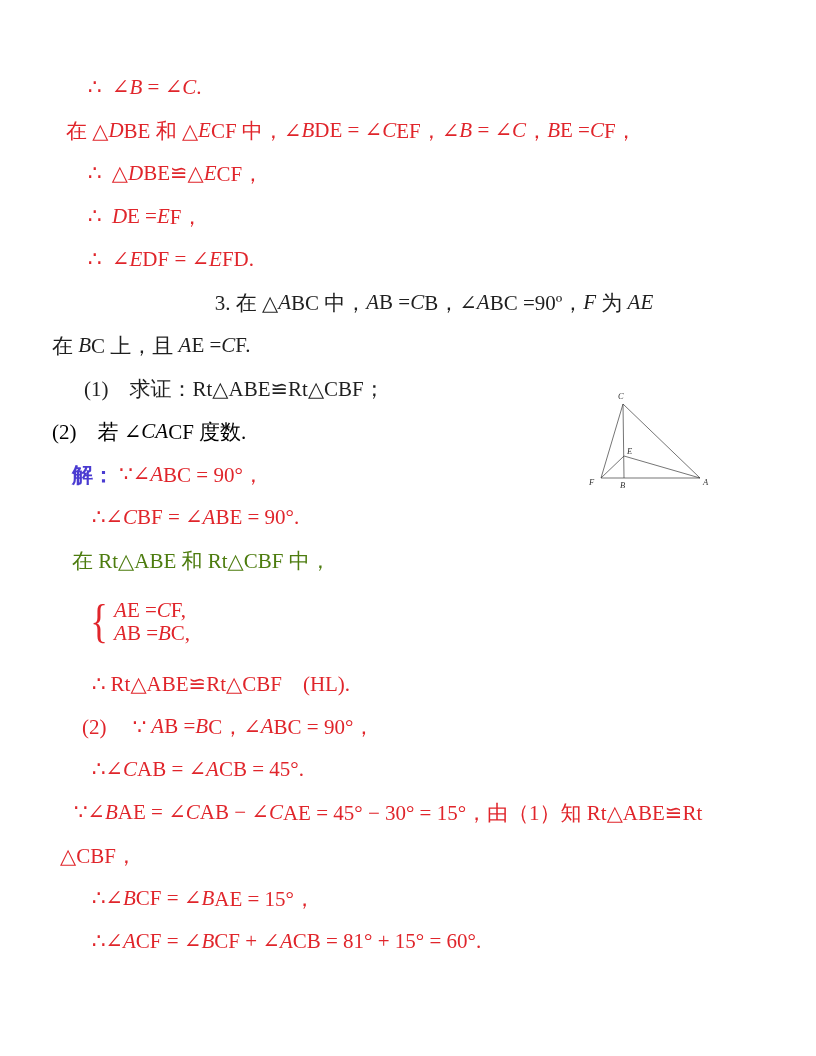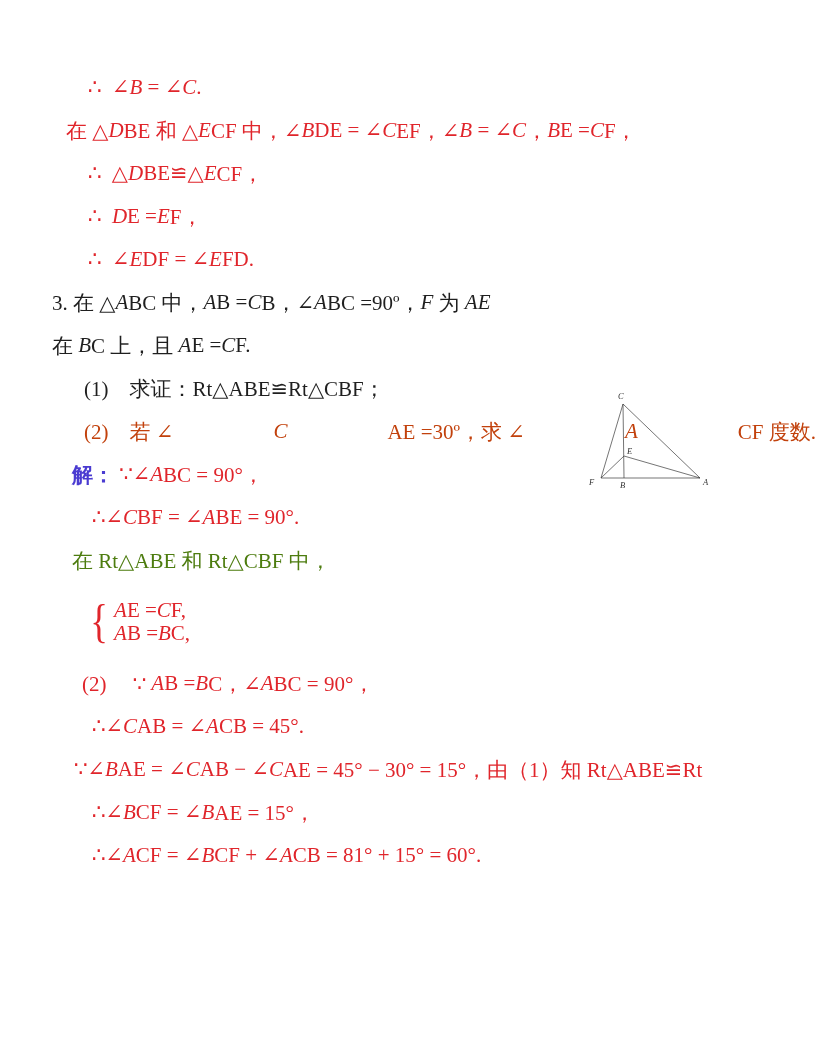--- a/index.html
+++ b/index.html
@@ -49,31 +49,33 @@
 <body>
 
 <div class="page">
 
   <div class="content">
       <div class="doc-line" style="margin-left: 36px; color: rgb(224, 37, 43);"><span>∴  ∠</span><span class="it">B</span><span> = ∠</span><span class="it">C</span><span>.</span></div>
       <div class="doc-line" style="margin-left: 14px; color: rgb(224, 37, 43);"><span>在 △</span><span class="it">D</span><span>BE 和 △</span><span class="it">E</span><span>CF 中，∠</span><span class="it">B</span><span>DE = ∠</span><span class="it">C</span><span>EF，∠</span><span class="it">B</span><span> = ∠</span><span class="it">C</span><span>，</span><span class="it">B</span><span>E =</span><span class="it">C</span><span>F，</span></div>
       <div class="doc-line" style="margin-left: 36px; color: rgb(224, 37, 43);"><span>∴  △</span><span class="it">D</span><span>BE≌△</span><span class="it">E</span><span>CF，</span></div>
       <div class="doc-line" style="margin-left: 36px; color: rgb(224, 37, 43);"><span>∴  </span><span class="it">D</span><span>E =</span><span class="it">E</span><span>F，</span></div>
       <div class="doc-line" style="margin-left: 36px; color: rgb(224, 37, 43);"><span>∴  ∠</span><span class="it">E</span><span>DF = ∠</span><span class="it">E</span><span>FD.</span></div>
-      <div class="doc-line" style="margin-left: 0px; color: rgb(31, 31, 31);"><span>3. 在 △</span><span class="it">A</span><span>BC 中，</span><span class="it">A</span><span>B =</span><span class="it">C</span><span>B，∠</span><span class="it">A</span><span>BC =90º，</span><span class="it">F</span><span> 为 </span><span class="it">A</span><span class="it">E</span></div>
+      <div class="doc-line" style="margin-left: 0px; color: rgb(31, 31, 31); justify-content: center;"><span>3. 在 △</span><span class="it">A</span><span>BC 中，</span><span class="it">A</span><span>B =</span><span class="it">C</span><span>B，∠</span><span class="it">A</span><span>BC =90º，</span><span class="it">F</span><span> 为 </span><span class="it">A</span><span class="it">E</span></div>
       <div class="doc-line" style="margin-left: 0px; color: rgb(31, 31, 31);"><span>在 </span><span class="it">B</span><span>C 上，且 </span><span class="it">A</span><span>E =</span><span class="it">C</span><span>F.</span></div>
       <div class="doc-line" style="margin-left: 32px; color: rgb(31, 31, 31); align-items: center;"><span>(1)　求证：Rt△ABE≌Rt△CBF；</span></div>
-      <div class="doc-line" style="margin-left: 32px; color: #c2410c; justify-content: space-between;"><span>(2)　若 ∠</span><span class="it">C</span><span>AE =30º，求 ∠</span><span class="it">A</span><span>CF 度数.</span></div>
+      <div class="doc-line" style="color: #000000;"><span>(2)　若 ∠</span><span class="it">C</span><span class="it">A</span><span>CF 度数.</span></div>
       <div class="doc-line" style="margin-left: 20px; color: rgb(224, 37, 43);"><span class="bold" style="color: rgb(74, 59, 209);">解：</span><span> ∵∠</span><span class="it">A</span><span>BC = 90°，</span></div>
       <div class="doc-line" style="margin-left: 40px; color: rgb(224, 37, 43);"><span>∴∠</span><span class="it">C</span><span>BF = ∠</span><span class="it">A</span><span>BE = 90°.</span></div>
       <div class="doc-line" style="margin-left: 20px; color: #4d7c0f;"><span>在 Rt△ABE 和 Rt△CBF 中，</span></div>
       <div class="cases-line" style="margin-left: 36px; color: rgb(224, 37, 43);"><span class="brace">{</span><div class="cases-rows"><div class="cases-row"><span class="it">A</span><span>E =</span><span class="it">C</span><span>F,</span></div><div class="cases-row"><span class="it">A</span><span>B =</span><span class="it">B</span><span>C,</span></div></div></div>
+      <div class="doc-line" style="margin-left: 40px; color: rgb(224, 37, 43);"><span>∴ Rt△ABE≌Rt△CBF　(HL).</span></div>
       <div class="doc-line" style="margin-left: 30px; color: rgb(224, 37, 43);"><span>(2)　 ∵ </span><span class="it">A</span><span>B =</span><span class="it">B</span><span>C，∠</span><span class="it">A</span><span>BC = 90°，</span></div>
       <div class="doc-line" style="margin-left: 40px; color: rgb(224, 37, 43);"><span>∴∠</span><span class="it">C</span><span>AB = ∠</span><span class="it">A</span><span>CB = 45°.</span></div>
       <div class="doc-line" style="margin-left: 22px; color: rgb(224, 37, 43);"><span>∵∠</span><span class="it">B</span><span>AE = ∠</span><span class="it">C</span><span>AB − ∠</span><span class="it">C</span><span>AE = 45° − 30° = 15°，由（1）知 Rt△ABE≌Rt</span></div>
+      <div class="doc-line" style="margin-left: 8px; color: rgb(224, 37, 43);"><span>△CBF，</span></div>
       <div class="doc-line" style="margin-left: 40px; color: rgb(224, 37, 43);"><span>∴∠</span><span class="it">B</span><span>CF = ∠</span><span class="it">B</span><span>AE = 15°，</span></div>
       <div class="doc-line" style="margin-left: 40px; color: rgb(224, 37, 43);"><span>∴∠</span><span class="it">A</span><span>CF = ∠</span><span class="it">B</span><span>CF + ∠</span><span class="it">A</span><span>CB = 81° + 15° = 60°.</span></div>
     </div>
 
   <div class="diagram">
     <svg width="130" height="105" viewBox="0 0 130 105">
       <g stroke="#3a3a3a" stroke-width="0.7" fill="none">
         <line x1="37" y1="19" x2="15" y2="93"></line>
         <line x1="37" y1="19" x2="114" y2="93"></line>
         <line x1="37" y1="19" x2="38" y2="93"></line>

